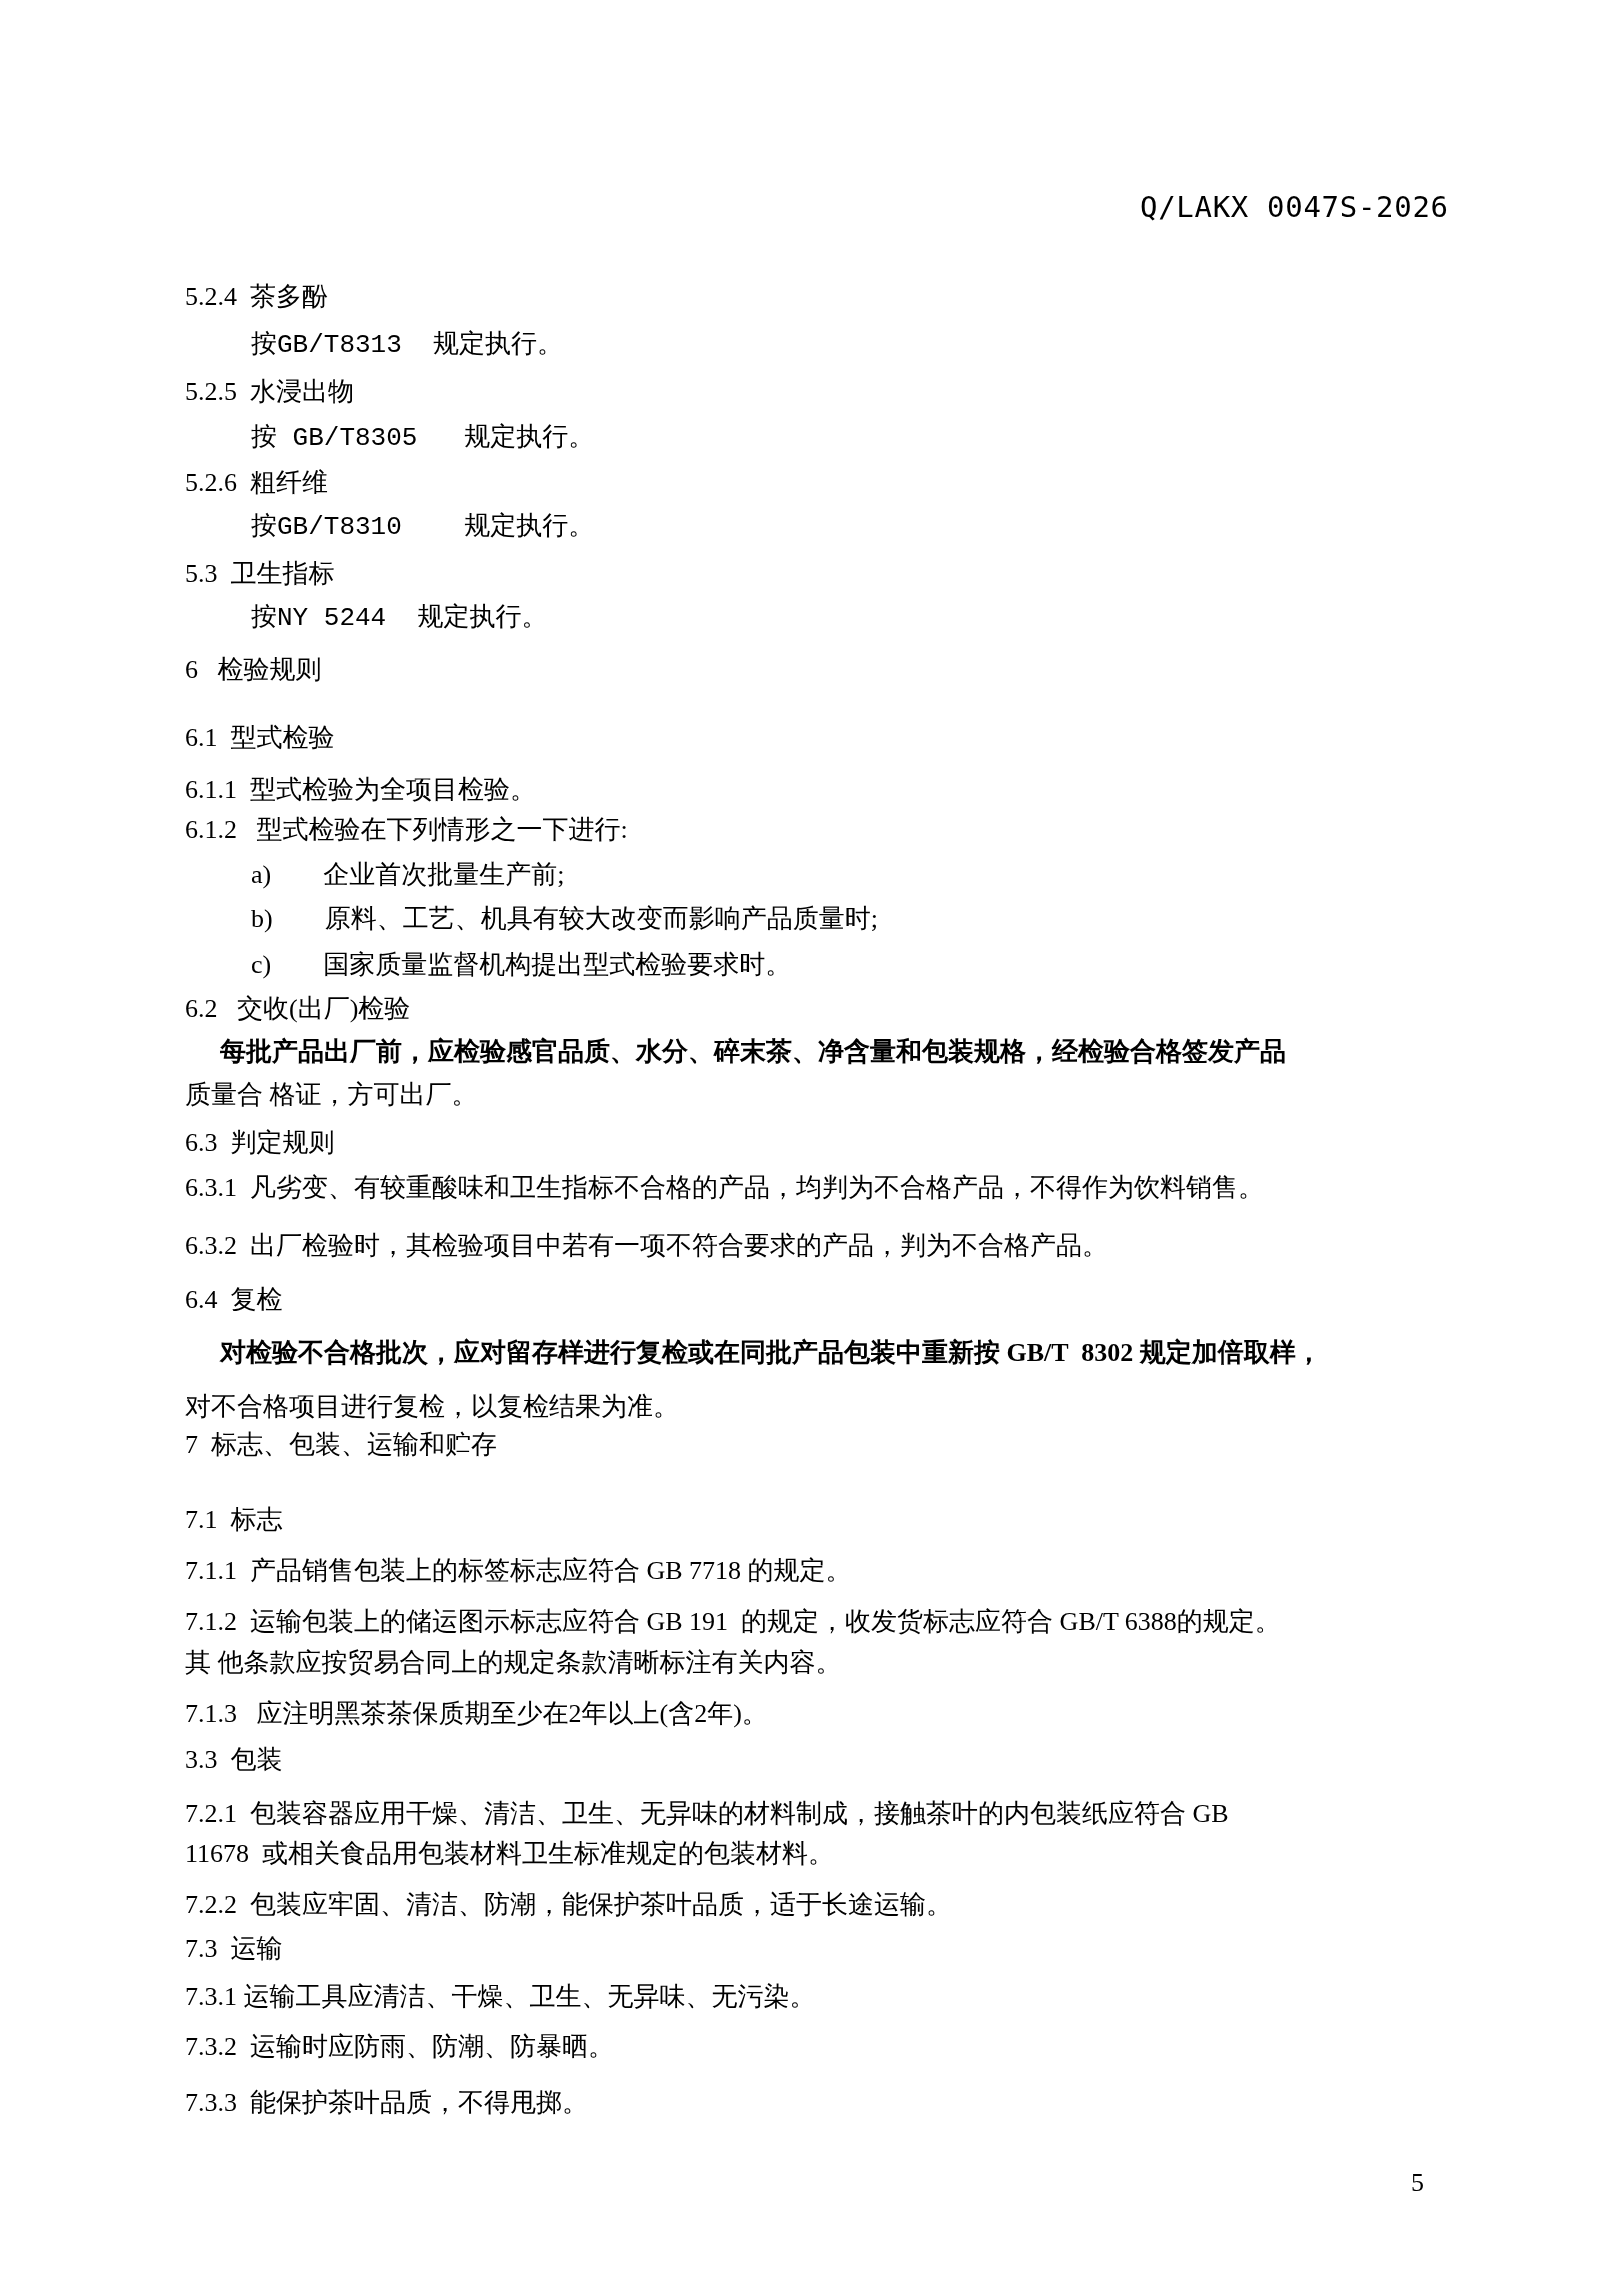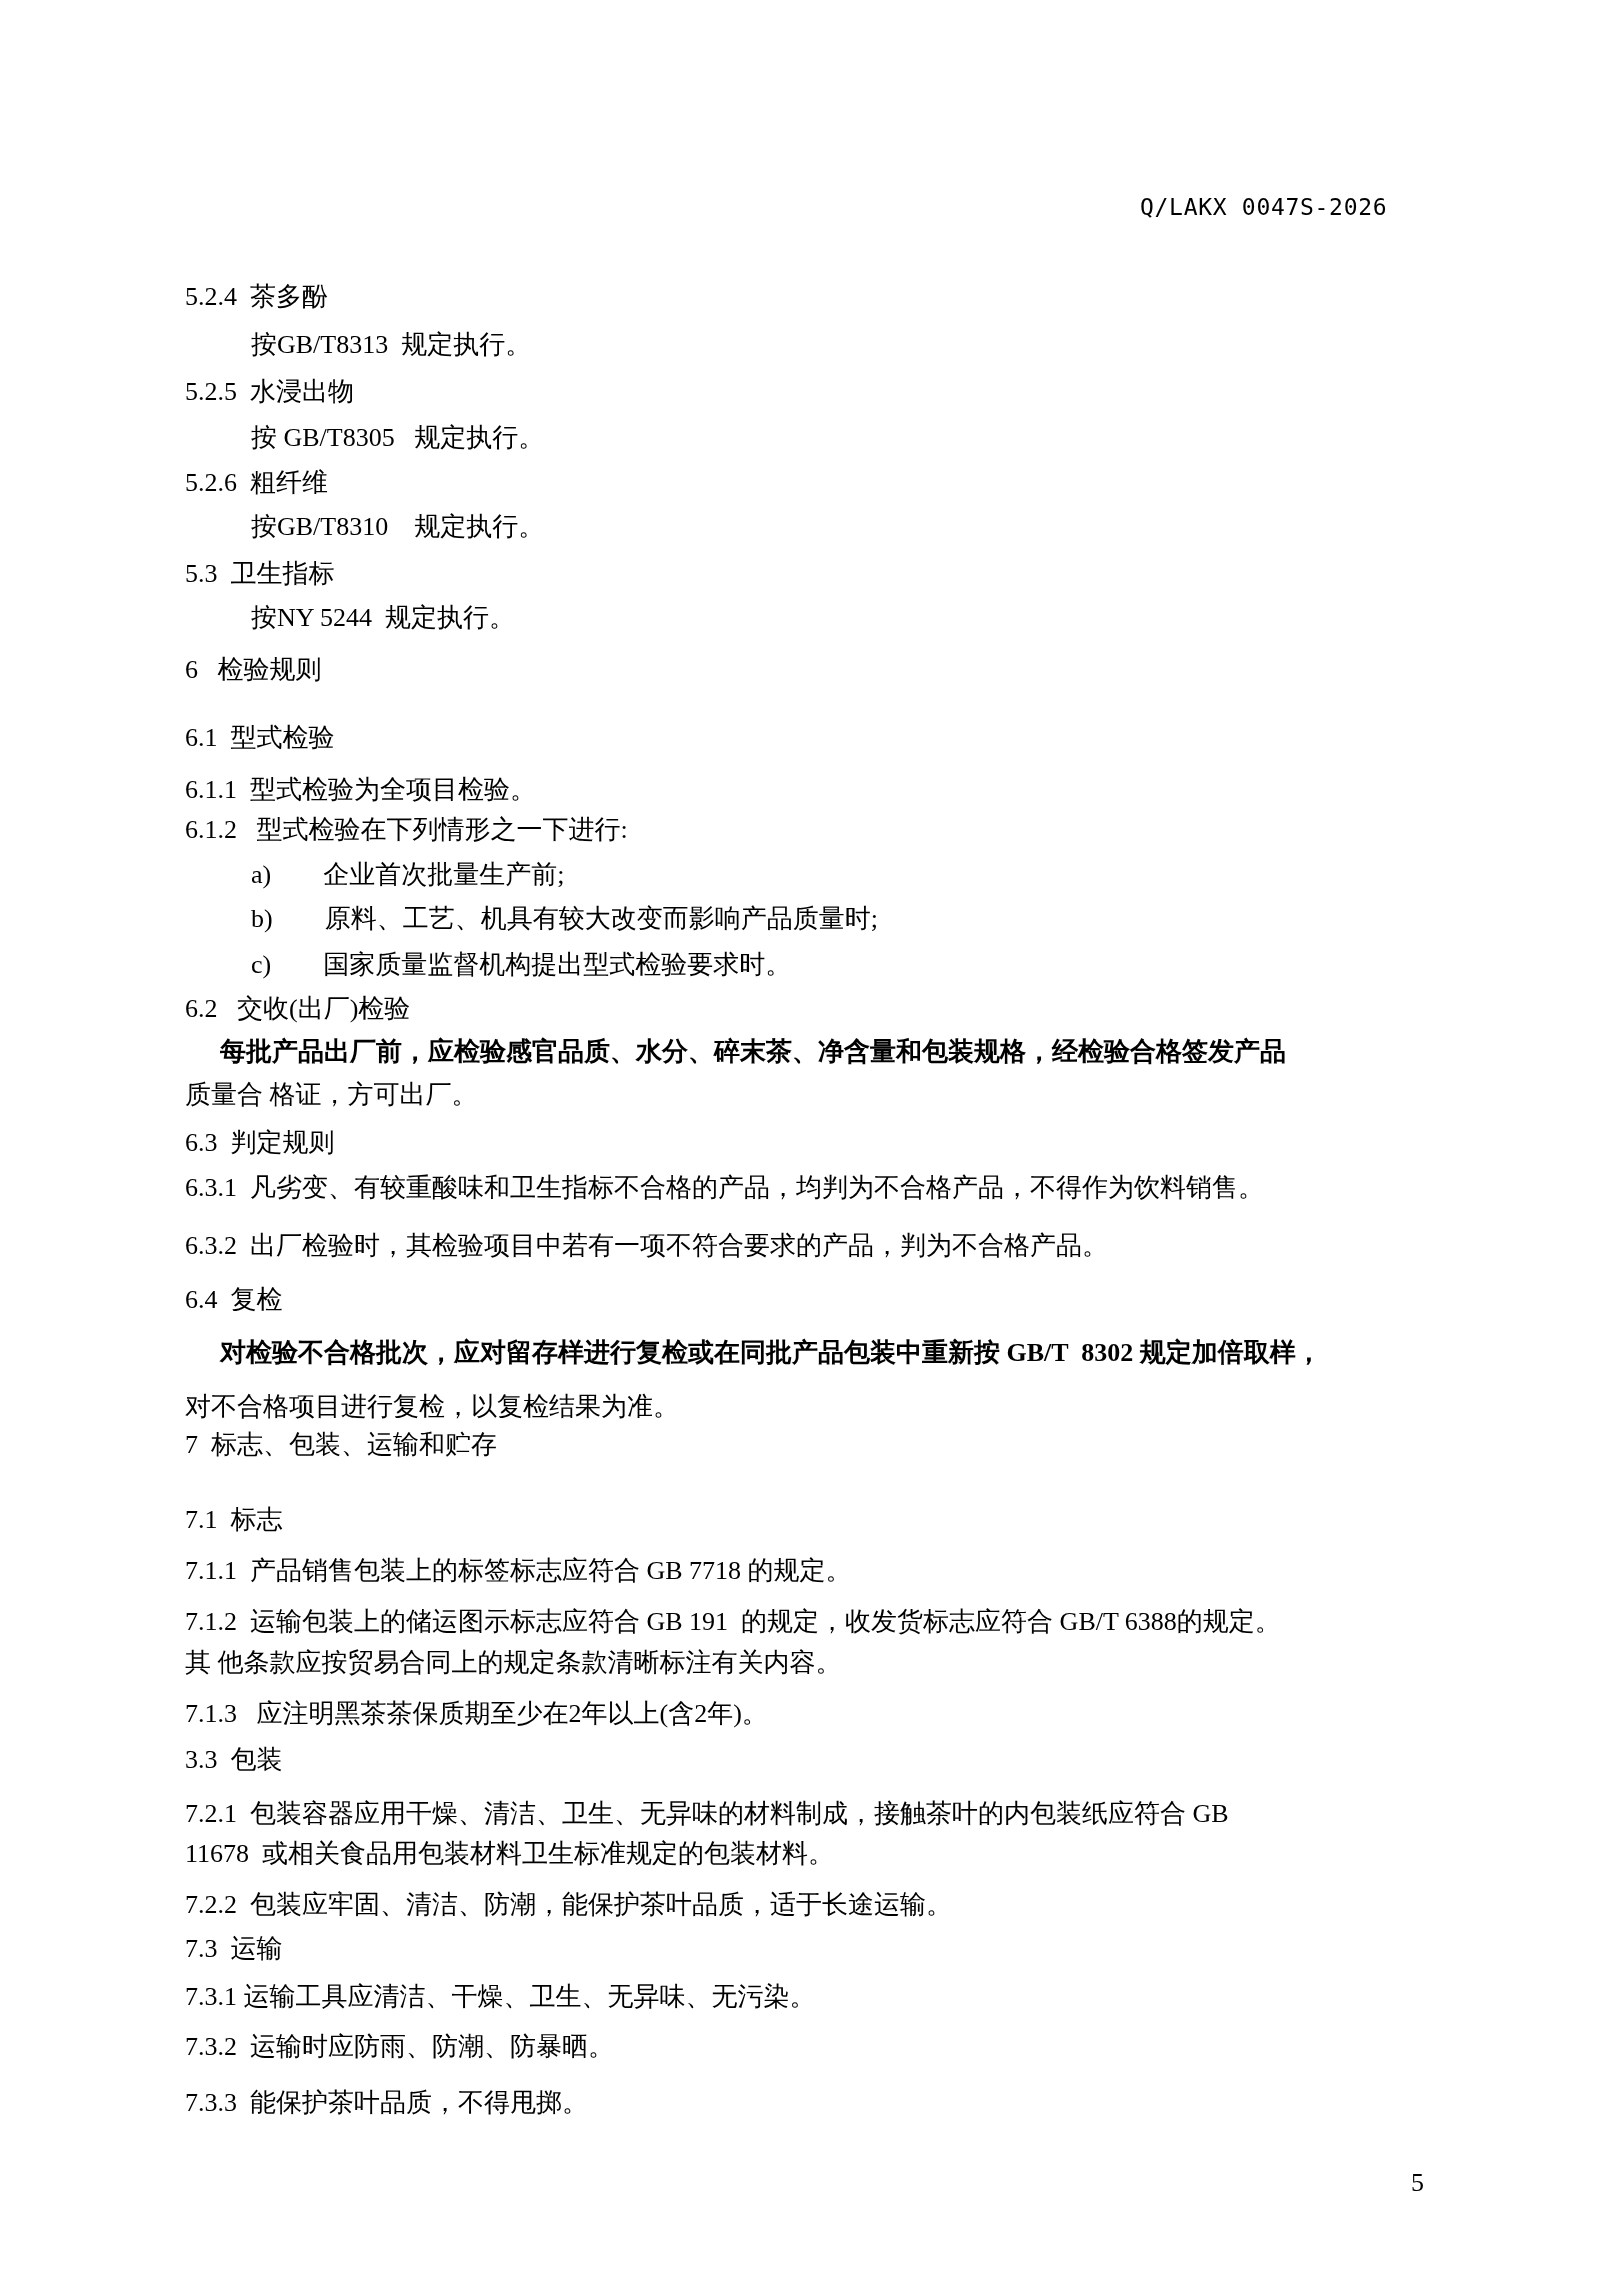--- a/index.html
+++ b/index.html
@@ -14,34 +14,34 @@
     background: #ffffff;
     color: #000000;
     font-family: "Liberation Serif", "DejaVu Serif", serif;
     overflow: hidden;
   }
   .doc-header {
     position: absolute;
     top: 185px;
     left: 1140px;
     font-family: "DejaVu Sans Mono", monospace;
-    font-size: 23px;
+    font-size: 29px;
     line-height: 44px;
     letter-spacing: 0.7px;
     white-space: pre;
   }
   .line {
     position: absolute;
     font-size: 26px;
     line-height: 44px;
     white-space: pre;
   }
   .flush { left: 185px; }
   .para  { left: 220px; font-weight: bold; }
-  .ref   { left: 251px; }
+  .ref   { left: 251px; font-family: Liberation Mono, monospace; }
   .list  { left: 251px; }
   .page-number {
     position: absolute;
     top: 2161px;
     left: 1411px;
     font-size: 26px;
     line-height: 44px;
   }
 </style>
 </head>

